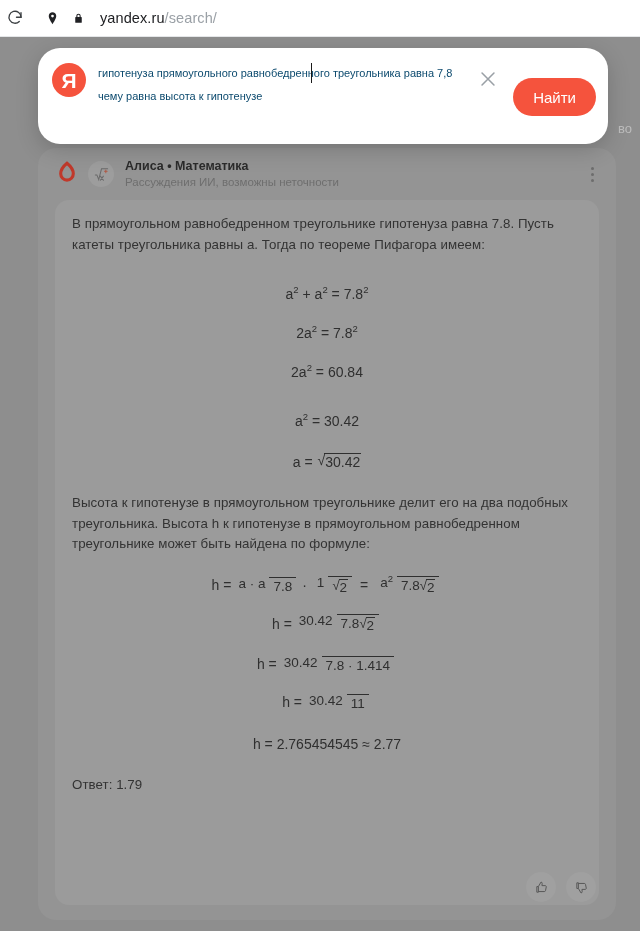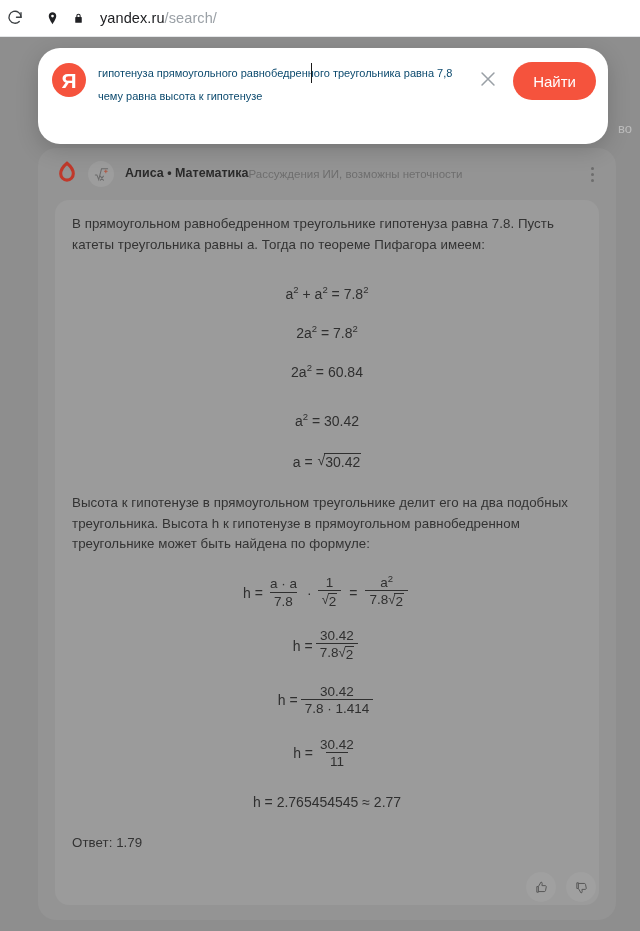--- a/index.html
+++ b/index.html
@@ -58,21 +58,21 @@
     position: absolute; left: 0; top: 0;
     width: 578px; height: 52px;
     display: flex; align-items: center; padding: 0 16px;
   }
   .alisa-logo { width: 26px; height: 26px; flex: none; }
   .math-badge {
     width: 26px; height: 26px; margin-left: 8px; flex: none;
     border-radius: 50%; background: #9d9d9d;
     display: flex; align-items: center; justify-content: center;
   }
-  .head-text { margin-left: 11px; display: flex; flex-direction: row; justify-content: flex-end; }
+  .head-text { margin-left: 11px; display: flex; flex-direction: column; justify-content: flex-end; }
   .head-title {
     font-size: 12.5px; font-weight: bold; color: #2b2b2b; line-height: 15px;
   }
   .head-sub {
     font-size: 11.5px; color: #6e6e6e; line-height: 15px; margin-top: 1px;
   }
   .kebab {
     position: absolute; right: 14px; top: 50%; transform: translateY(-50%);
     width: 20px; height: 22px;
     display: flex; flex-direction: column; align-items: center; justify-content: center;
@@ -99,21 +99,21 @@
 
   .eq {
     text-align: center; color: #2f2f2f;
     font-size: 14px; line-height: 1;
     display: flex; align-items: center; justify-content: center;
   }
   .eq sup { font-size: 9.5px; vertical-align: super; line-height: 0; }
 
   
   .frac {
-    display: inline-flex; flex-direction: column; align-items: center;
+    display: inline-flex; flex-direction: row; 
     vertical-align: middle; margin: 0 3px;
   }
   .frac .num { padding: 0 4px 1px 4px; font-size: 13.5px; }
   .frac .den { padding: 2px 4px 0 4px; font-size: 13.5px; border-top: 1.3px solid #2f2f2f; }
   .sqrt-wrap { display: inline-flex; align-items: flex-start; }
   .sqrt-sym { font-size: 14px; line-height: 1; margin-right: -1px; }
   .sqrt-body { border-top: 1.2px solid #2f2f2f; padding: 0 1px; line-height: 1.15; }
 
   .feedback {
     position: absolute; right: 20px; bottom: 18px;
@@ -152,21 +152,21 @@
   .caret {
     position: absolute; left: 213px; top: 1px;
     width: 1px; height: 20px; background: #1a1a1a;
   }
   .clear-x {
     flex: none; width: 30px; height: 30px; margin-top: 2px;
     display: flex; align-items: center; justify-content: center;
     cursor: pointer;
   }
   .find-btn {
-    flex: none; margin-left: 10px; margin-top: 0;
+    flex: none; margin-left: 10px; margin-top: 16px;
     height: 38px; padding: 0 20px;
     background: #f5533d; color: #ffffff;
     border: none; border-radius: 19px;
     font-size: 15px; font-family: inherit; cursor: pointer;
   }
 </style>
 </head>
 <body>
 
 <div id="root">

